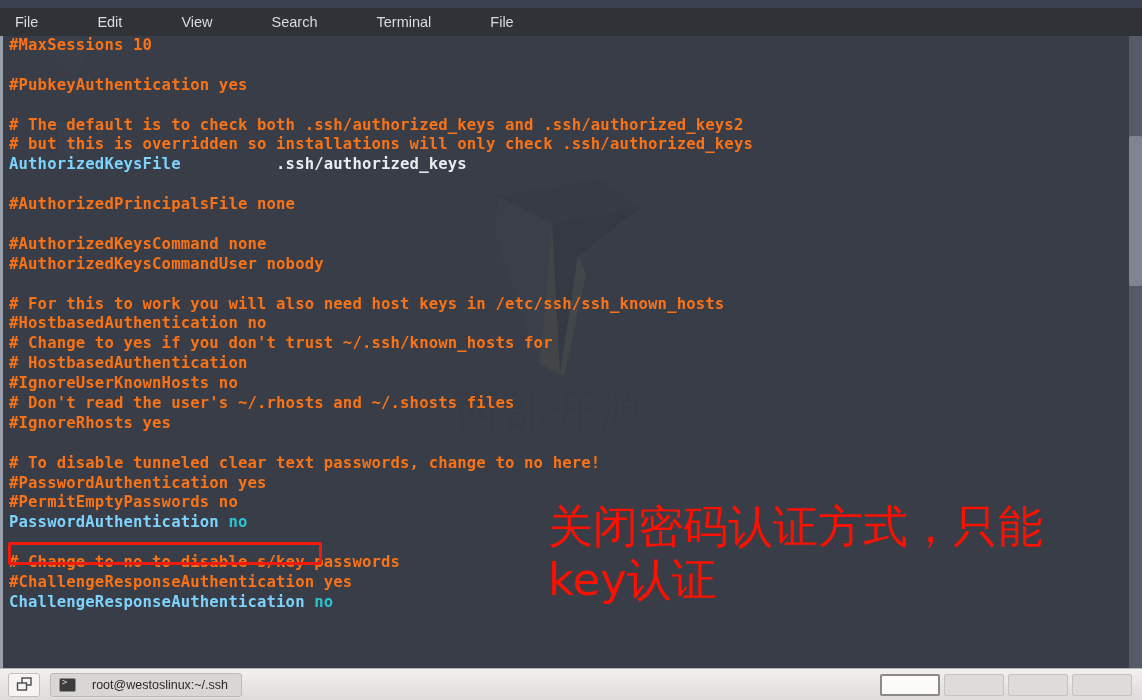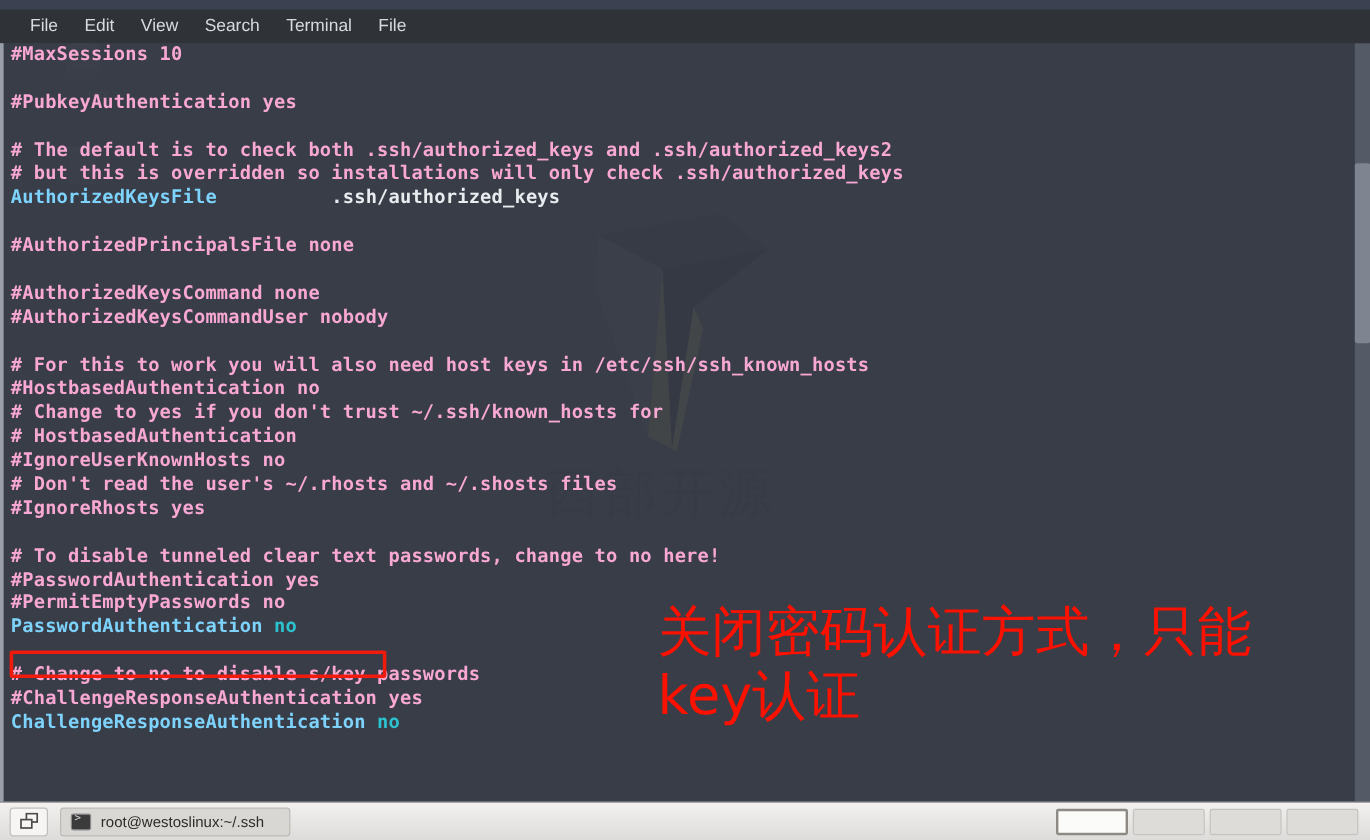--- a/index.html
+++ b/index.html
@@ -70,22 +70,23 @@
     height: 660px;
     display: flex;
     flex-direction: column;
   }
 
   #menubar {
     height: 28px;
     background: #2f3338;
     display: flex;
     align-items: center;
-    padding-left: 14px;
+    padding-left: 4px;
     flex: 0 0 auto;
+    gap: 37px;
   }
   .menu-item {
     color: #d8dadd;
     font-size: 14.5px;
     padding: 2px 11px;
     cursor: default;
     white-space: nowrap;
   }
 
   #terminal-body {
@@ -121,21 +122,21 @@
     top: 0px;
     right: 14px;
     font-family: "DejaVu Sans Mono", monospace;
     font-size: 15.6px;
     font-weight: bold;
     line-height: 19.9px;
     white-space: pre;
     letter-spacing: 0.15px;
   }
   .line { height: 19.9px; }
-  .cmt  { color: #f9a8d4; }
+  .cmt  { color: #f97316; }
   .kw   { color: #7dd3fc; }
   .val  { color: #2bc3cf; }
   .pathval { color: #e9ecef; margin-top: 11px; }
 
   #red-box {
     position: absolute;
     left: 5px;
     top: 506px;
     width: 314px;
     height: 23px;
@@ -200,21 +201,21 @@
   #window-button {
     margin-left: 10px;
     height: 24px;
     min-width: 192px;
     background: #d9d7d4;
     border: 1px solid #bdbab6;
     border-radius: 3px;
     display: flex;
     align-items: center;
     padding: 0 8px;
-    gap: 8px;
+    gap: 16px;
   }
   #window-button .wlabel {
     font-size: 12.5px;
     color: #2e2c2b;
     white-space: nowrap;
   }
   .term-mini {
     width: 17px; height: 14px;
     background: #3b3b3b;
     border: 1px solid #8c8c8c;

